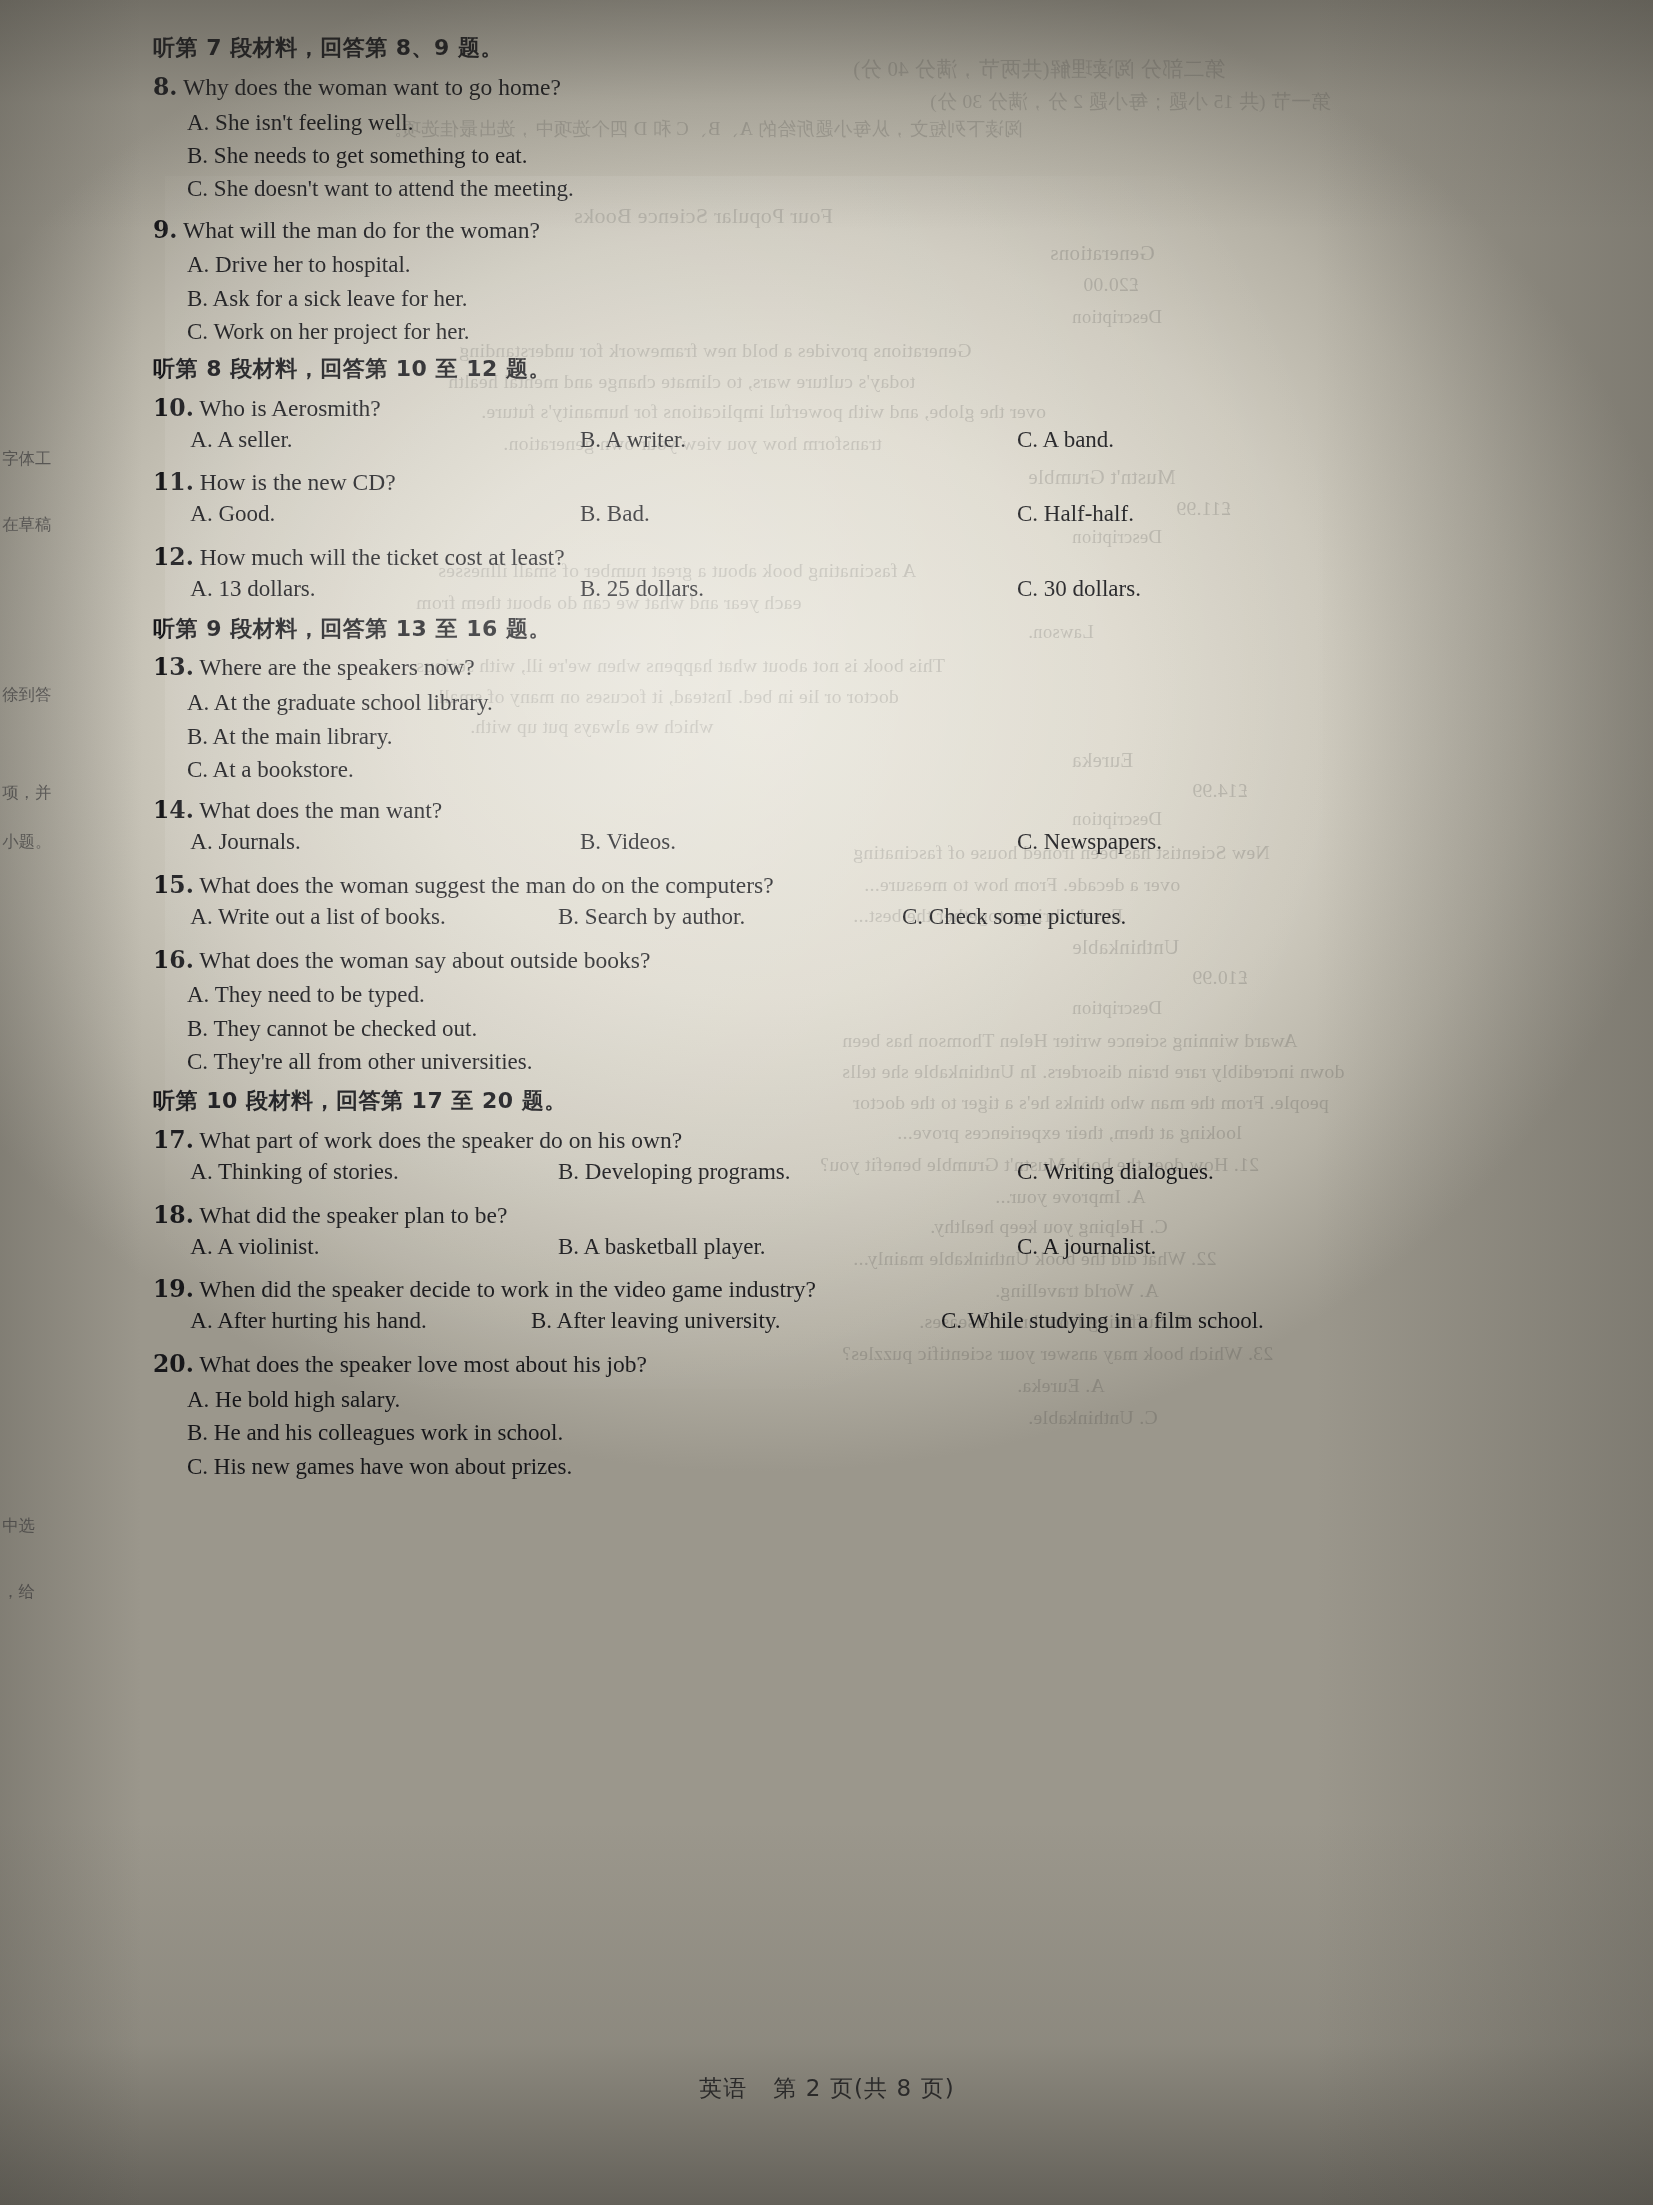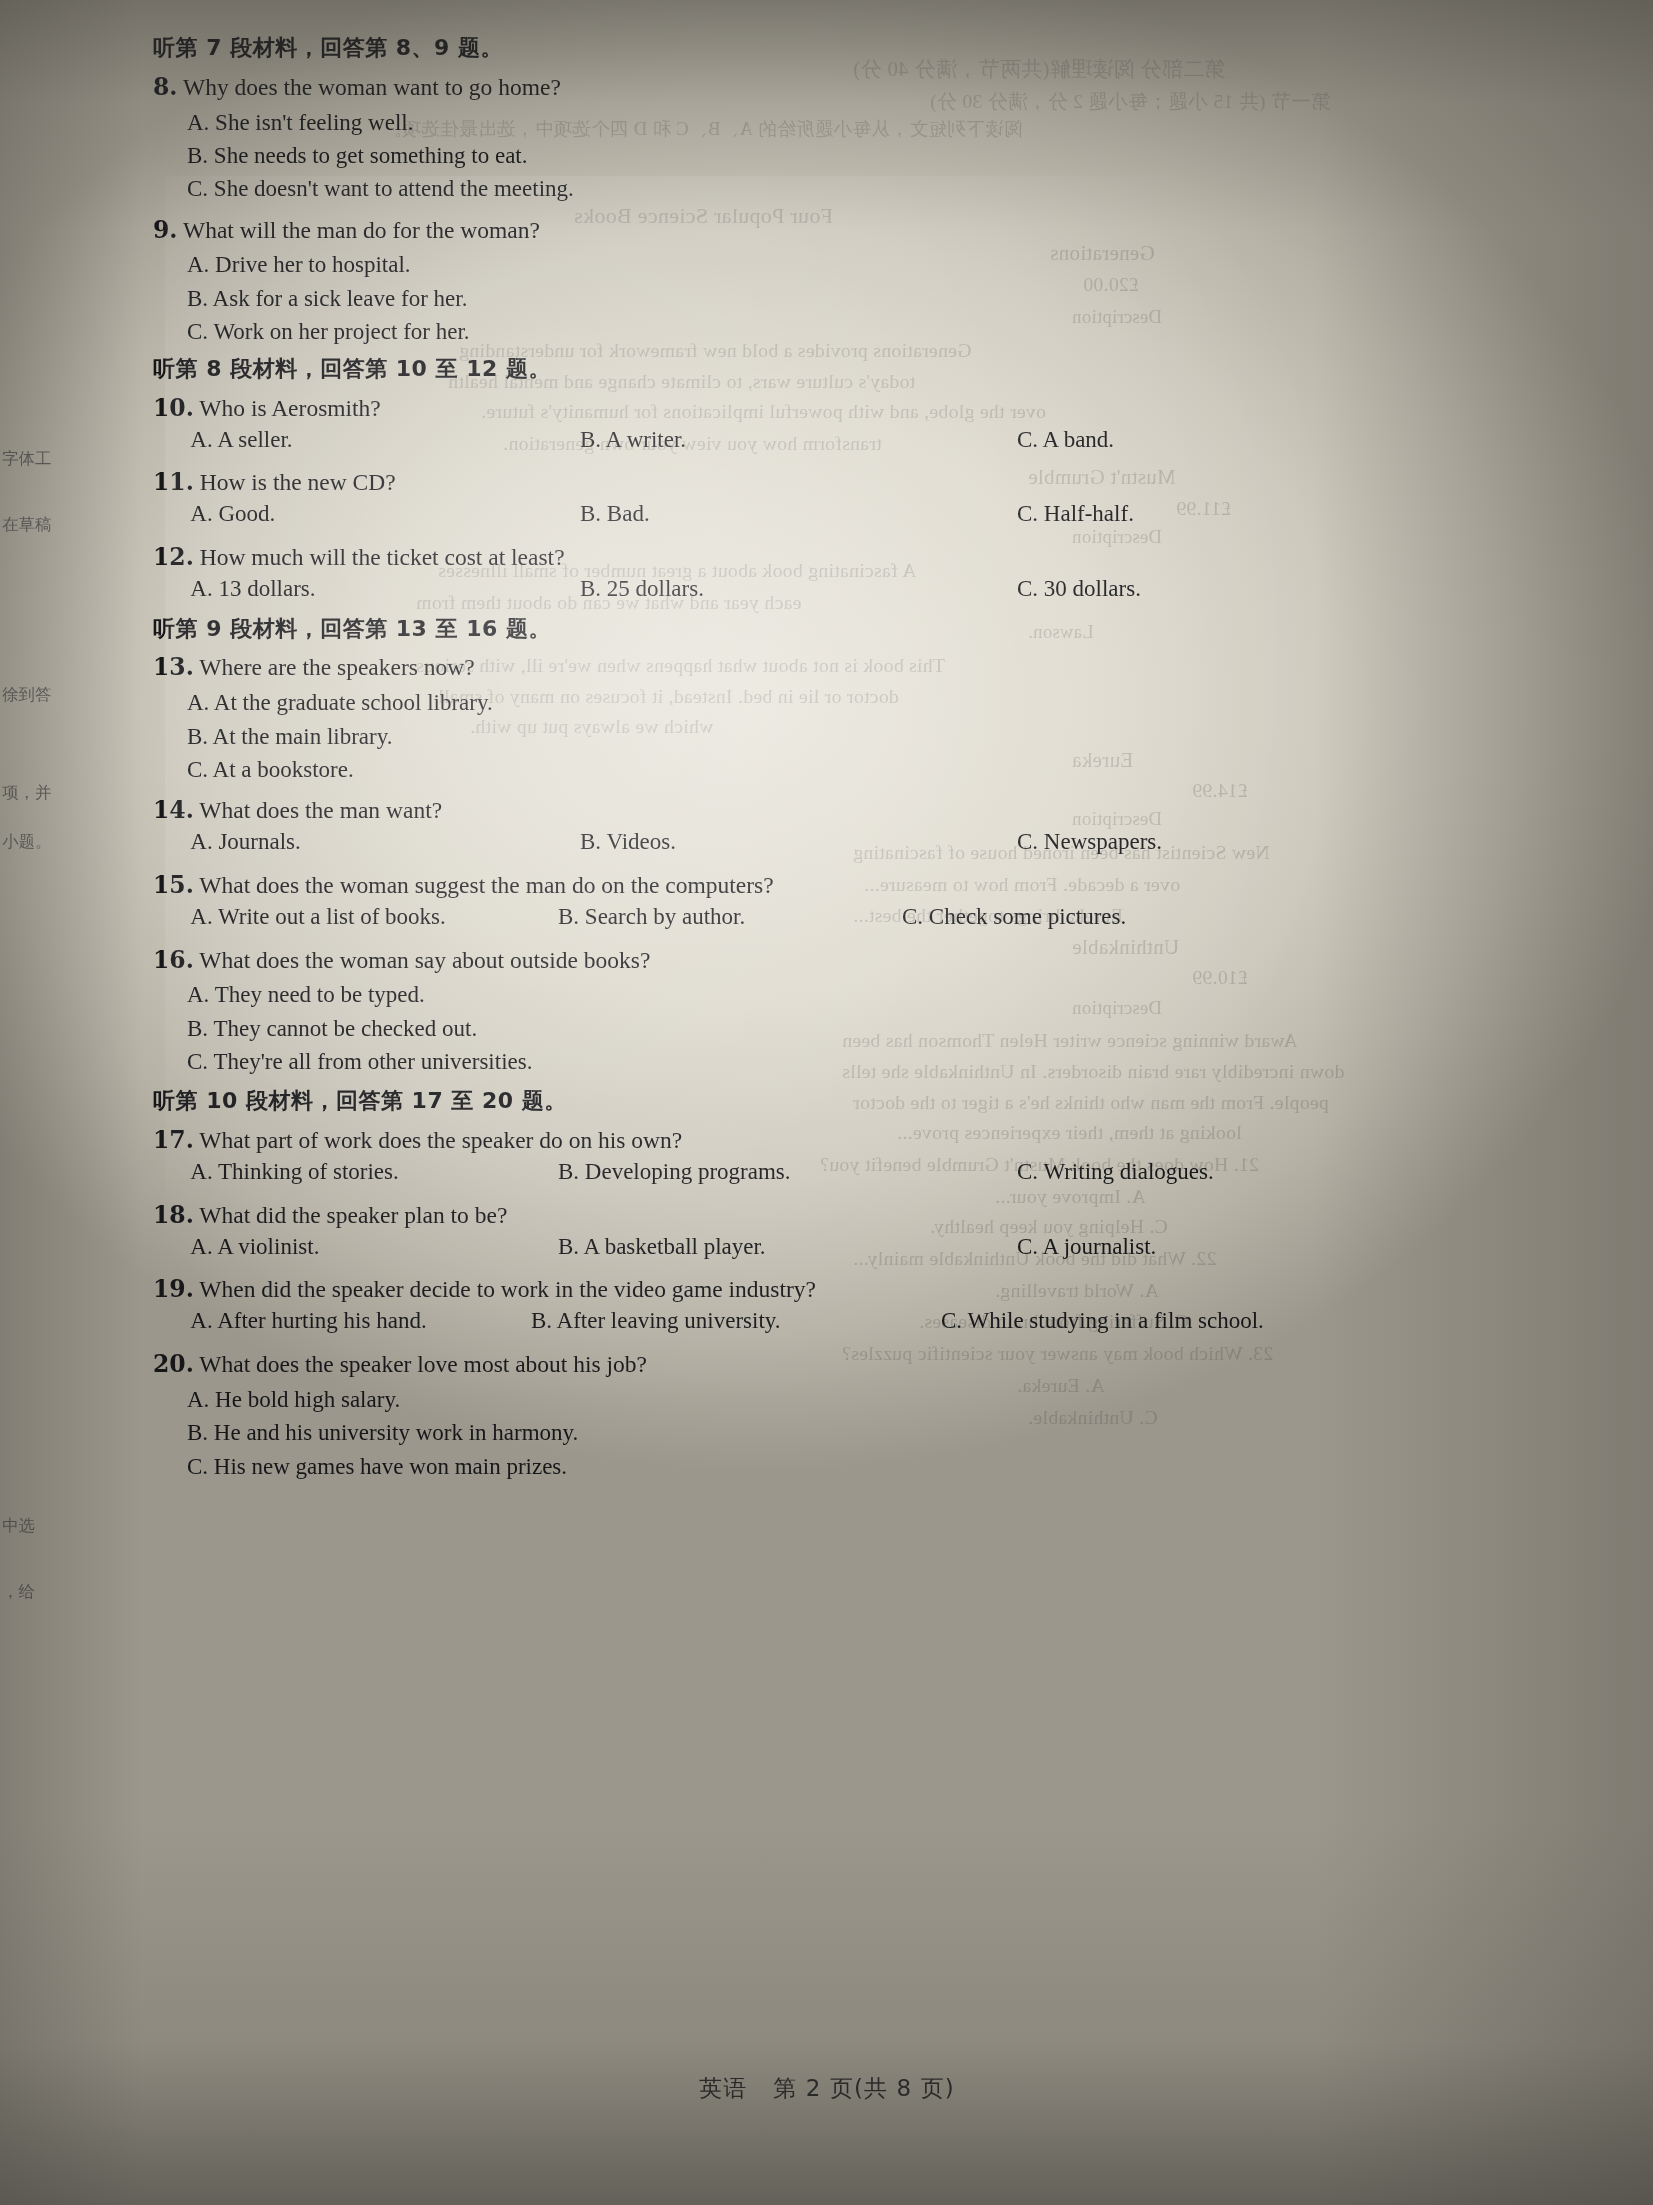--- a/index.html
+++ b/index.html
@@ -314,22 +314,22 @@
           <div class="opt" style="left:15.3px;">A. After hurting his hand.</div>
           <div class="opt" style="left:356px;">B. After leaving university.</div>
           <div class="opt" style="left:766px;">C. While studying in a film school.</div>
         </div>
       </div>
 
       <div class="q">
         <div class="q-stem"><span class="q-num">20.</span> <span>What does the speaker love most about his job?</span></div>
         <div class="opts-stack">
           <div class="opt">A. He bold high salary.</div>
-          <div class="opt">B. He and his university work in harmony.</div>
-          <div class="opt">C. His new games have won main prizes.</div>
+          <div class="opt">B. He and his colleagues work in school.</div>
+          <div class="opt">C. His new games have won about prizes.</div>
         </div>
       </div>
     </div>
 
   </div>
 
   <div class="footer">
     <span>英语</span><span class="sep"></span><span>第 2 页(共 8 页)</span>
   </div>
 

